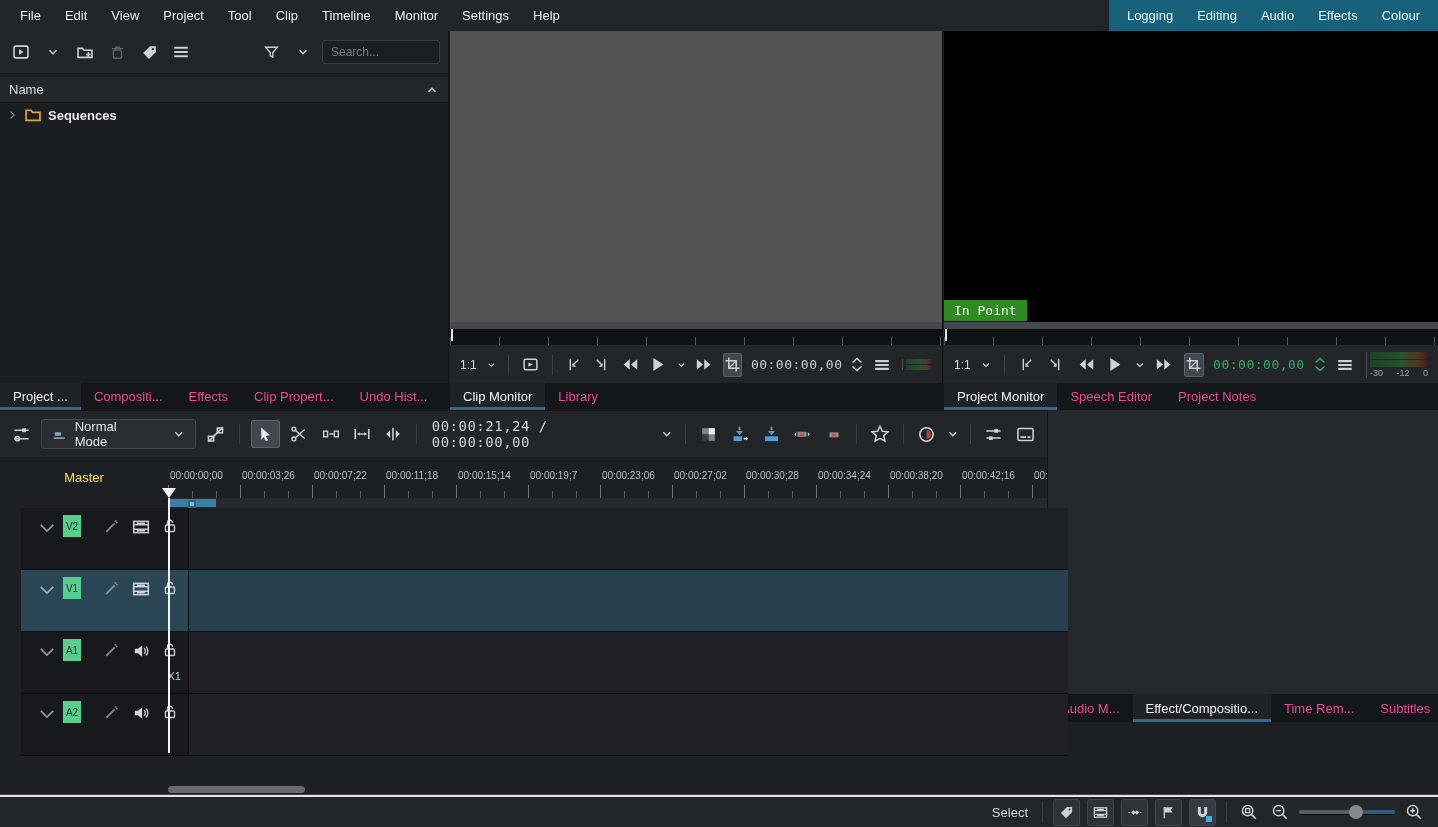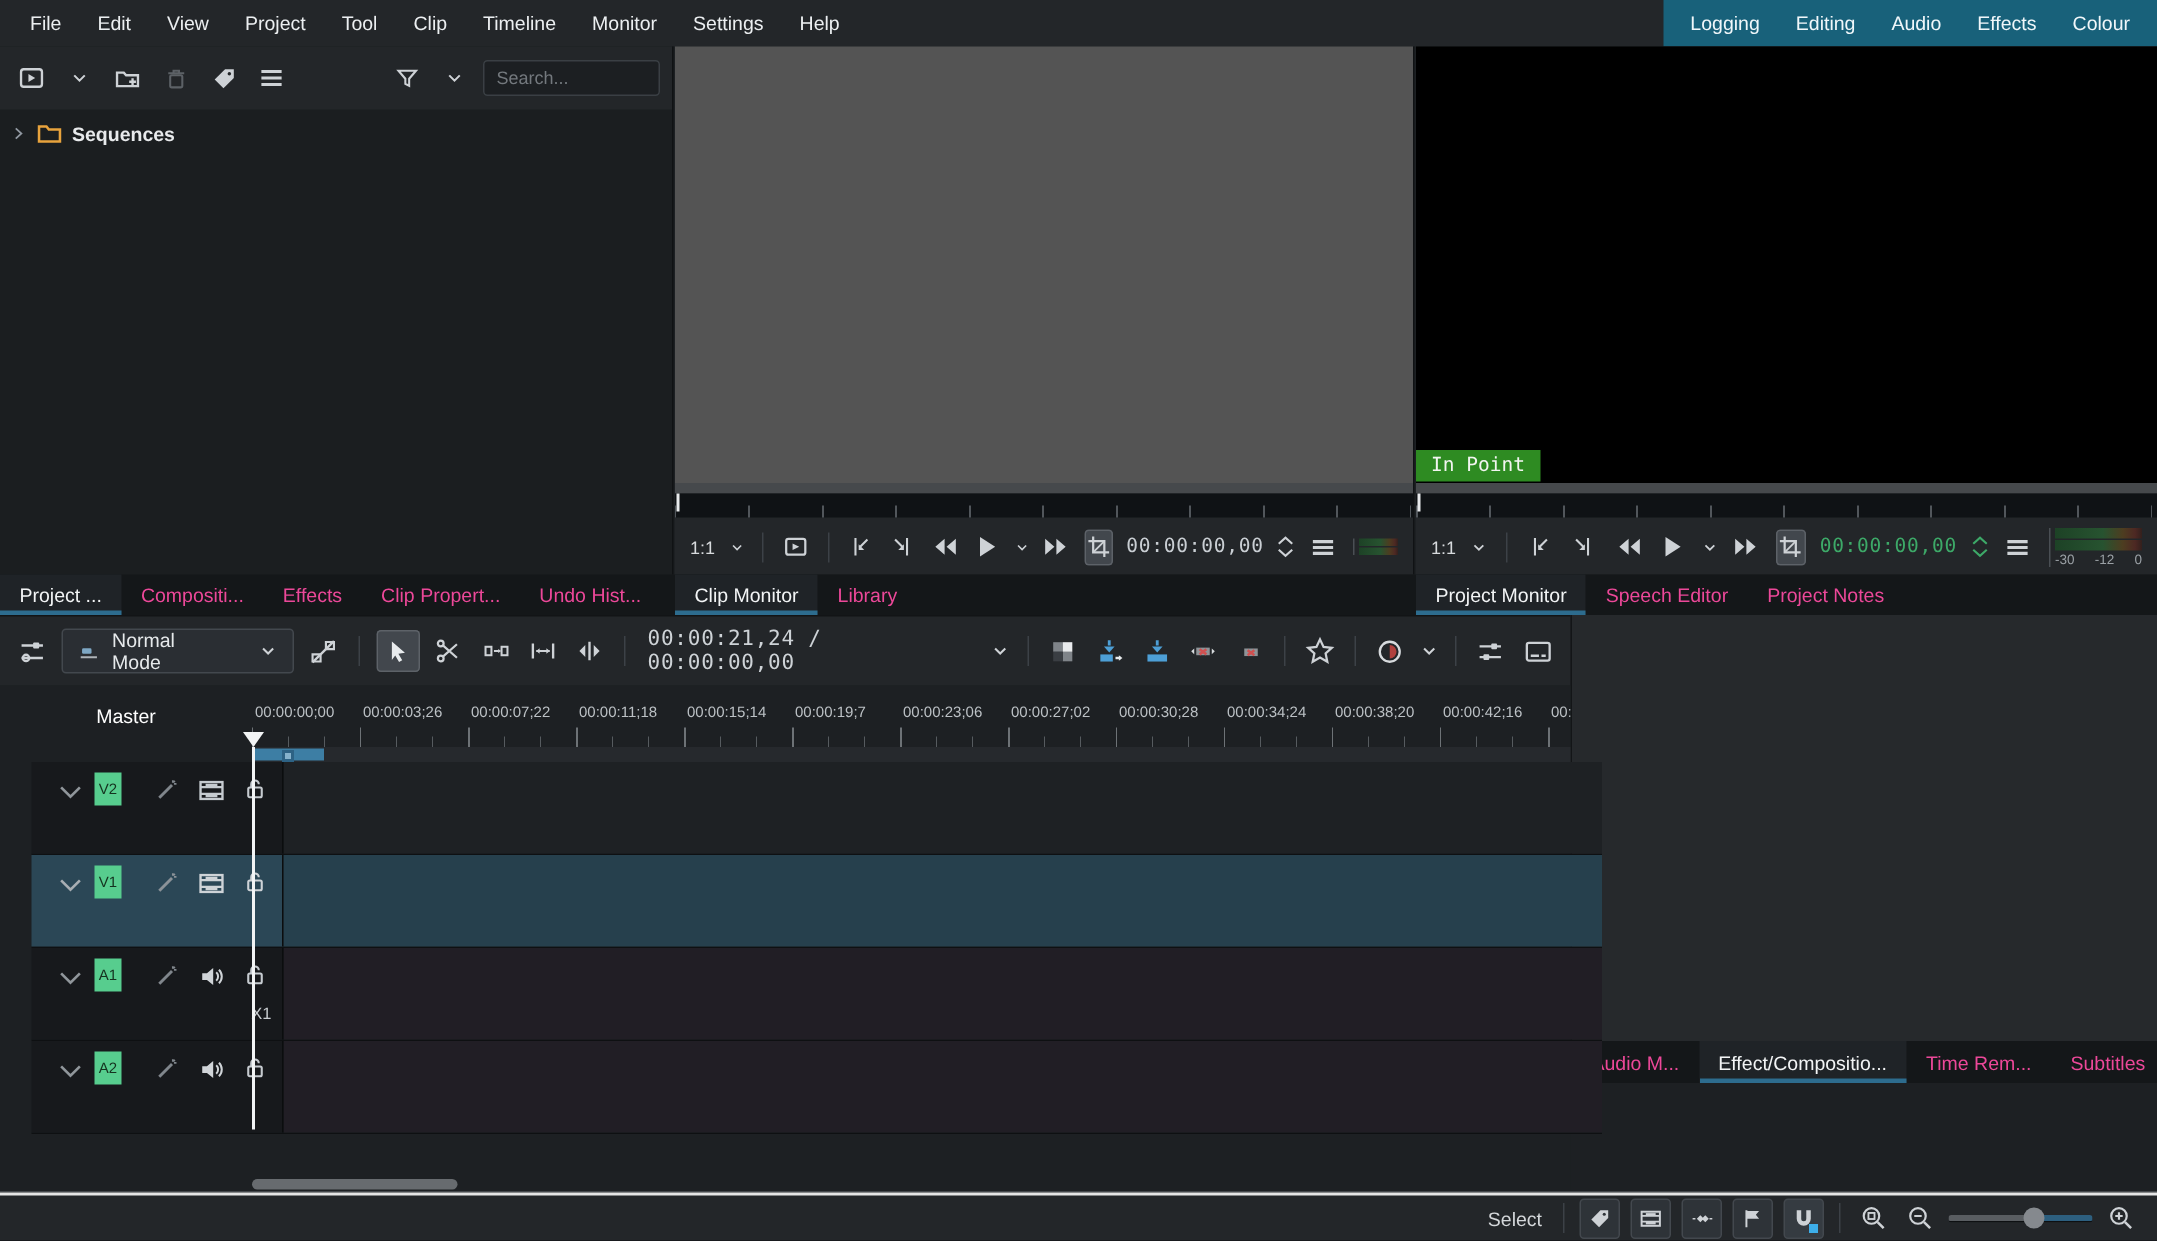--- a/index.html
+++ b/index.html
@@ -67,21 +67,21 @@
       padding:0 10px;background:#2a2e33;color:#e6e9eb;}
   .tl-tc{font-size:14px;color:#ced3d7;letter-spacing:.5px;margin:0 4px;}
 
   
   .right-panel{position:absolute;left:1047px;top:410px;width:391px;height:312px;background:#26292c;
       border-left:1px solid #131517;box-sizing:border-box;}
   .right-tabs{position:absolute;left:0;bottom:0;width:100%;height:28px;background:#141719;display:flex;align-items:stretch;}
 
   
   .timeline{position:absolute;left:0;top:457px;width:1047px;height:338px;background:#1d2023;}
-  .master{position:absolute;left:0;top:0;width:168px;height:41px;display:flex;align-items:center;justify-content:center;color:#ffffff;}
+  .master{position:absolute;left:0;top:0;width:168px;height:41px;display:flex;align-items:center;justify-content:center;color:#fde047;}
   .ruler{position:absolute;left:168px;top:0;width:879px;height:41px;overflow:hidden;}
   .ruler .minor{position:absolute;bottom:0;left:0;right:0;height:7px;
       background:repeating-linear-gradient(to right,#565b5f 0 1px,transparent 1px 24px);}
   .ruler .major{position:absolute;bottom:0;left:0;right:0;height:13px;
       background:repeating-linear-gradient(to right,#6d7276 0 1px,transparent 1px 72px);}
   .rlabel{position:absolute;top:13px;font-size:10px;color:#bcc1c5;white-space:nowrap;}
   .zone-row{position:absolute;left:168px;top:41px;width:879px;height:10px;background:#26292d;}
   .zone{position:absolute;left:2px;top:1px;width:46px;height:8px;background:#3d7ea4;}
   .zone-handle{position:absolute;left:18px;top:1px;width:8px;height:8px;background:#86b2cc;box-shadow:inset 0 0 0 2px #2d6284;}
   .tracks{position:absolute;left:0;top:51px;width:1047px;padding-left:21px;}
@@ -184,20 +184,26 @@
         </span>
         <span class="bin-btn">
           <svg class="ic chev-sm" viewBox="0 0 16 16">
               <path d="M4 6l4 4 4-4" fill="none" stroke="currentColor" stroke-width="1.6"></path>
             </svg>
         </span>
         <input class="search" placeholder="Search..." style="">
       </div>
     </div>
     <div style="height:4px"></div>
+    <div class="bin-header">
+      <span>Name</span>
+      <svg class="ic chev-sm" viewBox="0 0 16 16">
+          <path d="M4 10l4-4 4 4" fill="none" stroke="currentColor" stroke-width="1.6"></path>
+        </svg>
+    </div>
     <div class="bin-row">
       <svg class="dim" width="12" height="12" viewBox="0 0 16 16">
           <path d="M6 3.5l5 4.5-5 4.5" fill="none" stroke="#9097a0" stroke-width="1.6"></path>
         </svg>
       <svg width="18" height="18" viewBox="0 0 16 16">
           <path d="M1.8 12.8v-9h4.4l1.4 1.8h6.6v7.2z" fill="none" stroke="#e8a33d" stroke-width="1.5"></path>
         </svg>
       <span class="lbl">Sequences</span>
     </div>
   </div>

